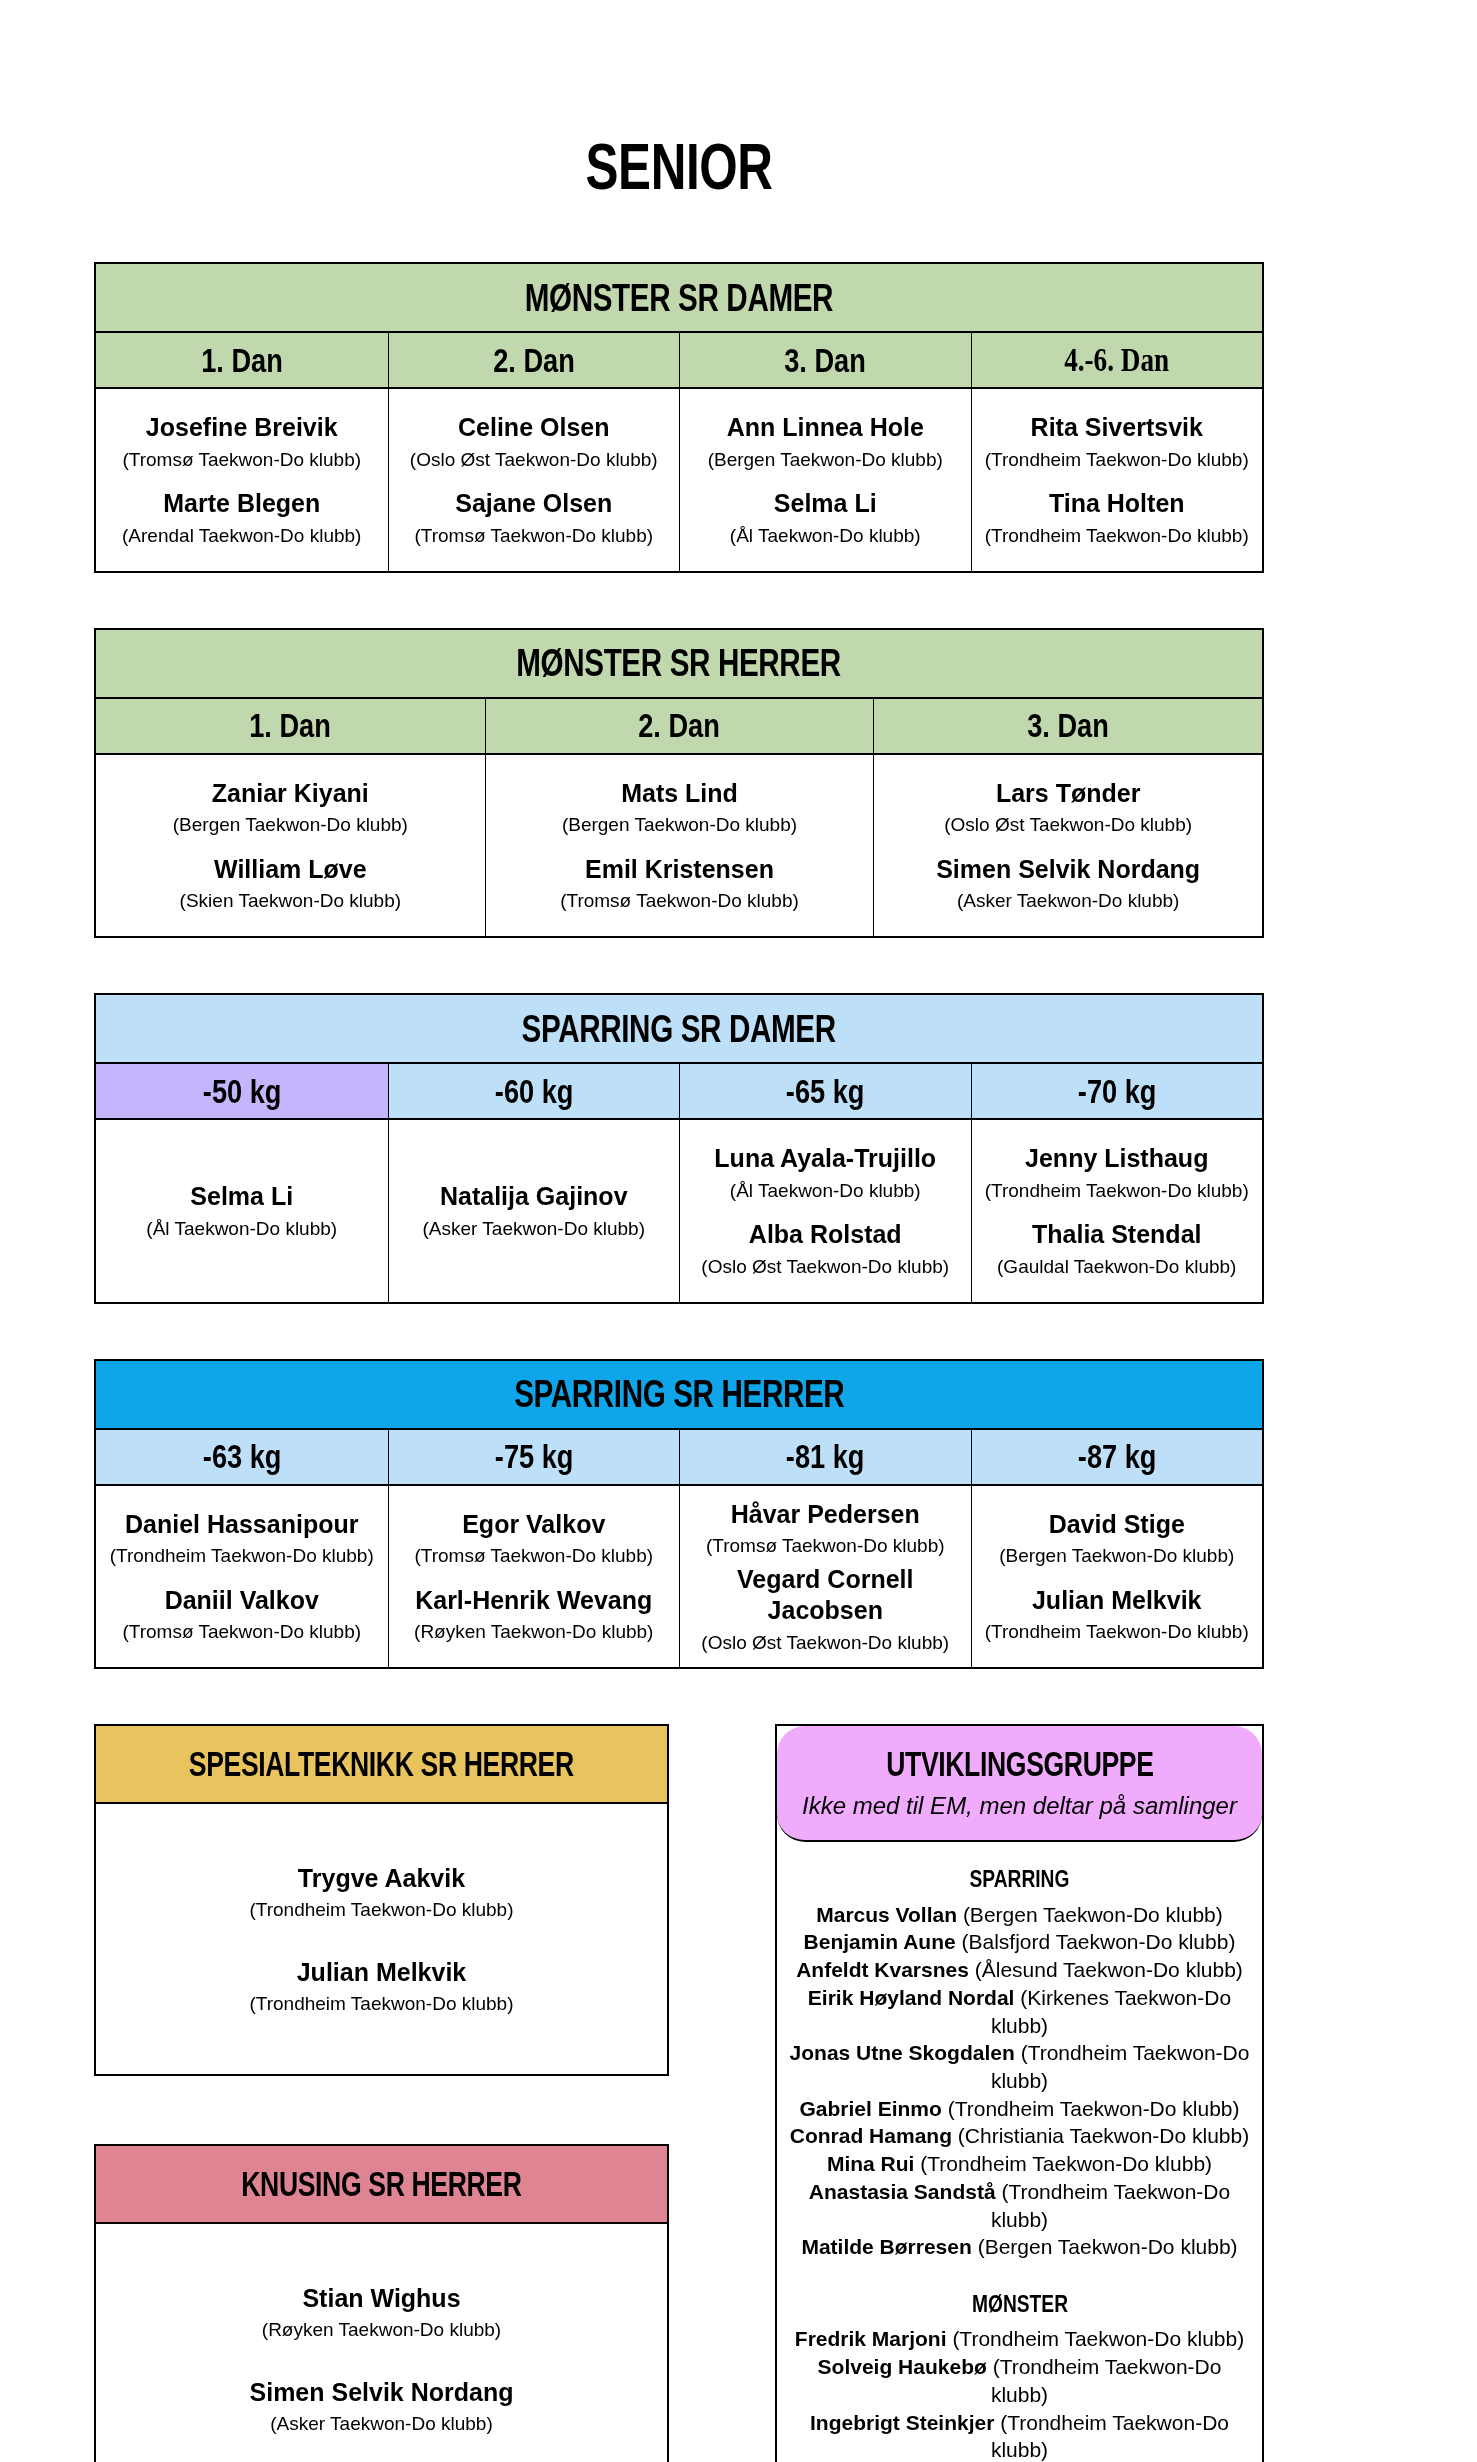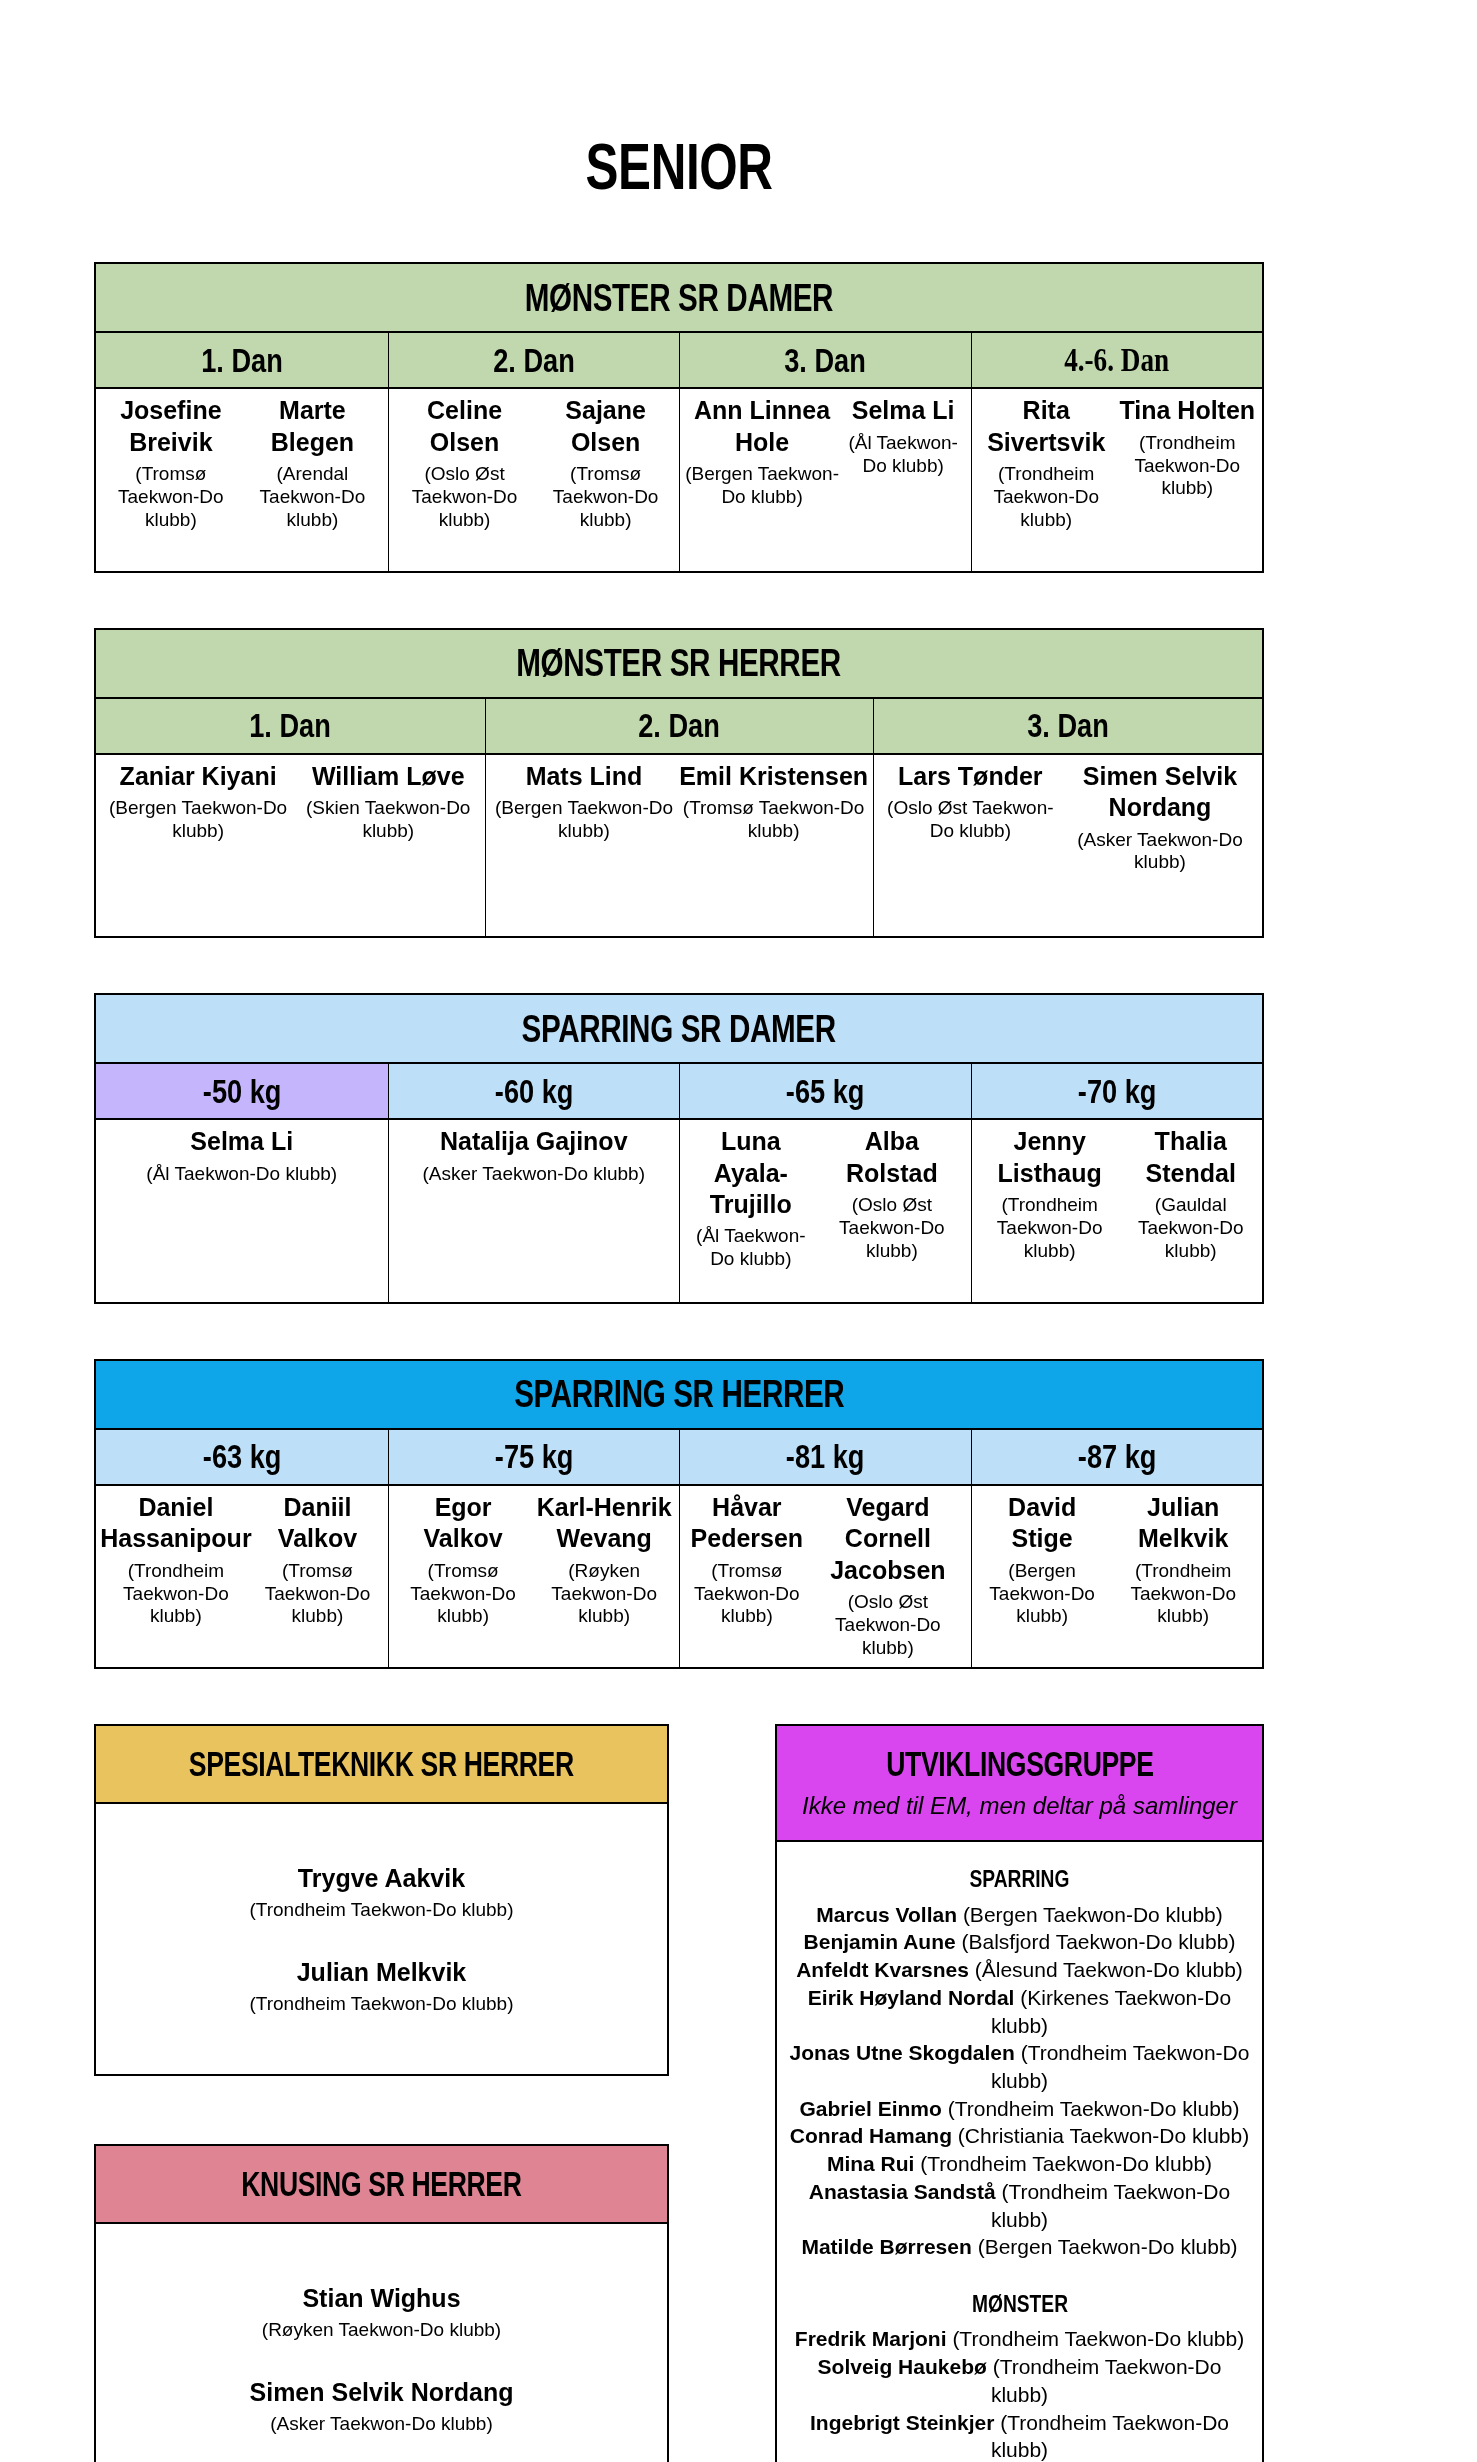--- a/index.html
+++ b/index.html
@@ -8,21 +8,21 @@
   h1.title{margin:0;padding-top:134px;text-align:center;font-size:65px;line-height:1;font-weight:700;}
   .cond{display:inline-block;transform:scaleX(.76);transform-origin:50% 50%;letter-spacing:-0.5px;white-space:nowrap;}
   .cond2{display:inline-block;transform:scaleX(.8);transform-origin:50% 50%;white-space:nowrap;}
   .content{width:1170px;margin:63px auto 0;}
   .ttable{border:2.6px solid #000;margin-bottom:55px;}
   .band{height:67px;display:flex;align-items:center;justify-content:center;border-bottom:1.6px solid #000;font-size:39px;font-weight:700;}
   .cols{display:grid;border-bottom:2.6px solid #000;border-top:0.5px solid #000;}
   .cols>div{height:54px;display:flex;align-items:center;justify-content:center;font-size:34px;font-weight:700;}
   .cols>div+div,.tbody>div+div{border-left:1.6px solid #000;}
   .tbody{display:grid;}
-  .tbody>div{height:169px;display:flex;flex-direction:row;justify-content:space-evenly;align-items:flex-start;padding:6.3px 4.2px;}
+  .tbody>div{height:169px;display:flex;flex-direction:column;justify-content:space-evenly;align-items:center;padding:6.3px 4.2px;}
   .tbody>div.single{justify-content:center;}
   .entry{text-align:center;}
   .entry .nm{font-size:25px;font-weight:700;line-height:1.25;}
   .entry .cl{font-size:19px;font-weight:400;margin-top:5.2px;line-height:1.2;}
   .bottom{display:flex;justify-content:space-between;align-items:flex-start;}
   .leftcol{width:575px;}
   .sidebox{border:2.6px solid #000;margin-bottom:68px;}
   .box-header{height:76px;display:flex;align-items:center;justify-content:center;border-bottom:2.1px solid #000;font-size:35px;font-weight:700;}
   .box-body{height:224px;display:flex;flex-direction:column;justify-content:space-evenly;align-items:center;padding:23px 0;}
   .ug{width:485px;border:2.6px solid #000;}
@@ -294,21 +294,21 @@
                 <div class="cl">(Røyken Taekwon-Do klubb)</div>
               </div>
               <div class="entry">
                 <div class="nm">Simen Selvik Nordang</div>
                 <div class="cl">(Asker Taekwon-Do klubb)</div>
               </div>
             </div>
           </section>
         </div>
       <section class="ug" id="ug">
-          <div class="ug-header" style="background: #d946ef;">
+          <div class="ug-header" style="background: #f0abfc; border-radius: 28px;">
             <div class="ug-title"><span class="cond">UTVIKLINGSGRUPPE</span></div>
             <div class="ug-sub">Ikke med til EM, men deltar på samlinger</div>
           </div>
           <div class="ug-body">
             <div class="ug-h first"><span class="cond2">SPARRING</span></div>
             <div class="ug-m"><span class="nm">Marcus Vollan</span> <span class="cl">(Bergen Taekwon-Do klubb)</span></div>
             <div class="ug-m"><span class="nm">Benjamin Aune</span> <span class="cl">(Balsfjord Taekwon-Do klubb)</span></div>
             <div class="ug-m"><span class="nm">Anfeldt Kvarsnes</span> <span class="cl">(Ålesund Taekwon-Do klubb)</span></div>
             <div class="ug-m"><span class="nm">Eirik Høyland Nordal</span> <span class="cl">(Kirkenes Taekwon-Do klubb)</span></div>
             <div class="ug-m"><span class="nm">Jonas Utne Skogdalen</span> <span class="cl">(Trondheim Taekwon-Do klubb)</span></div>

